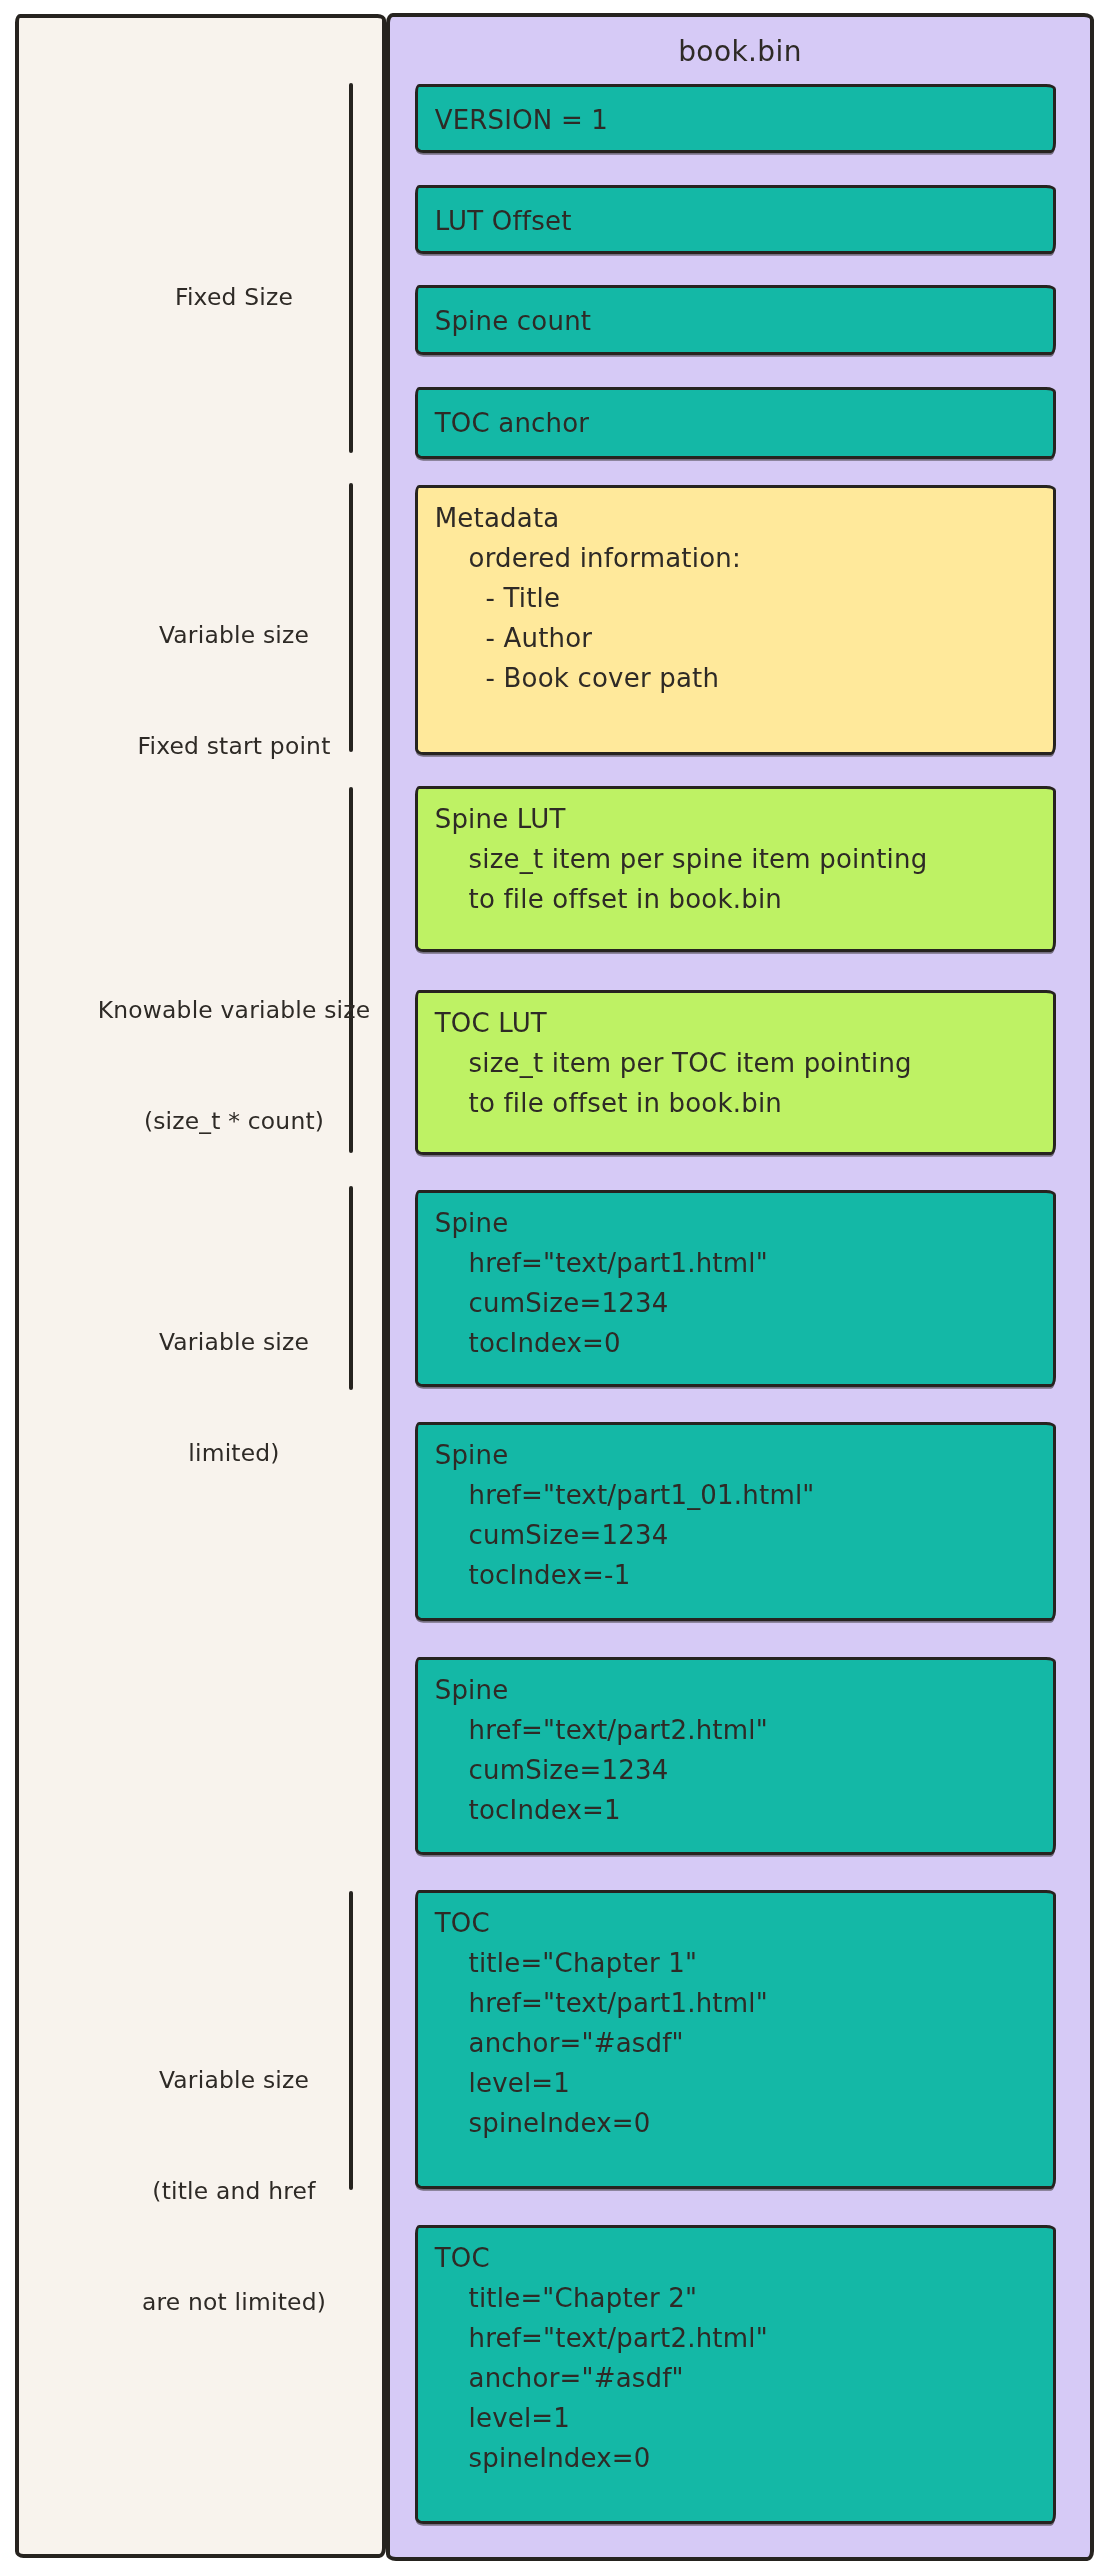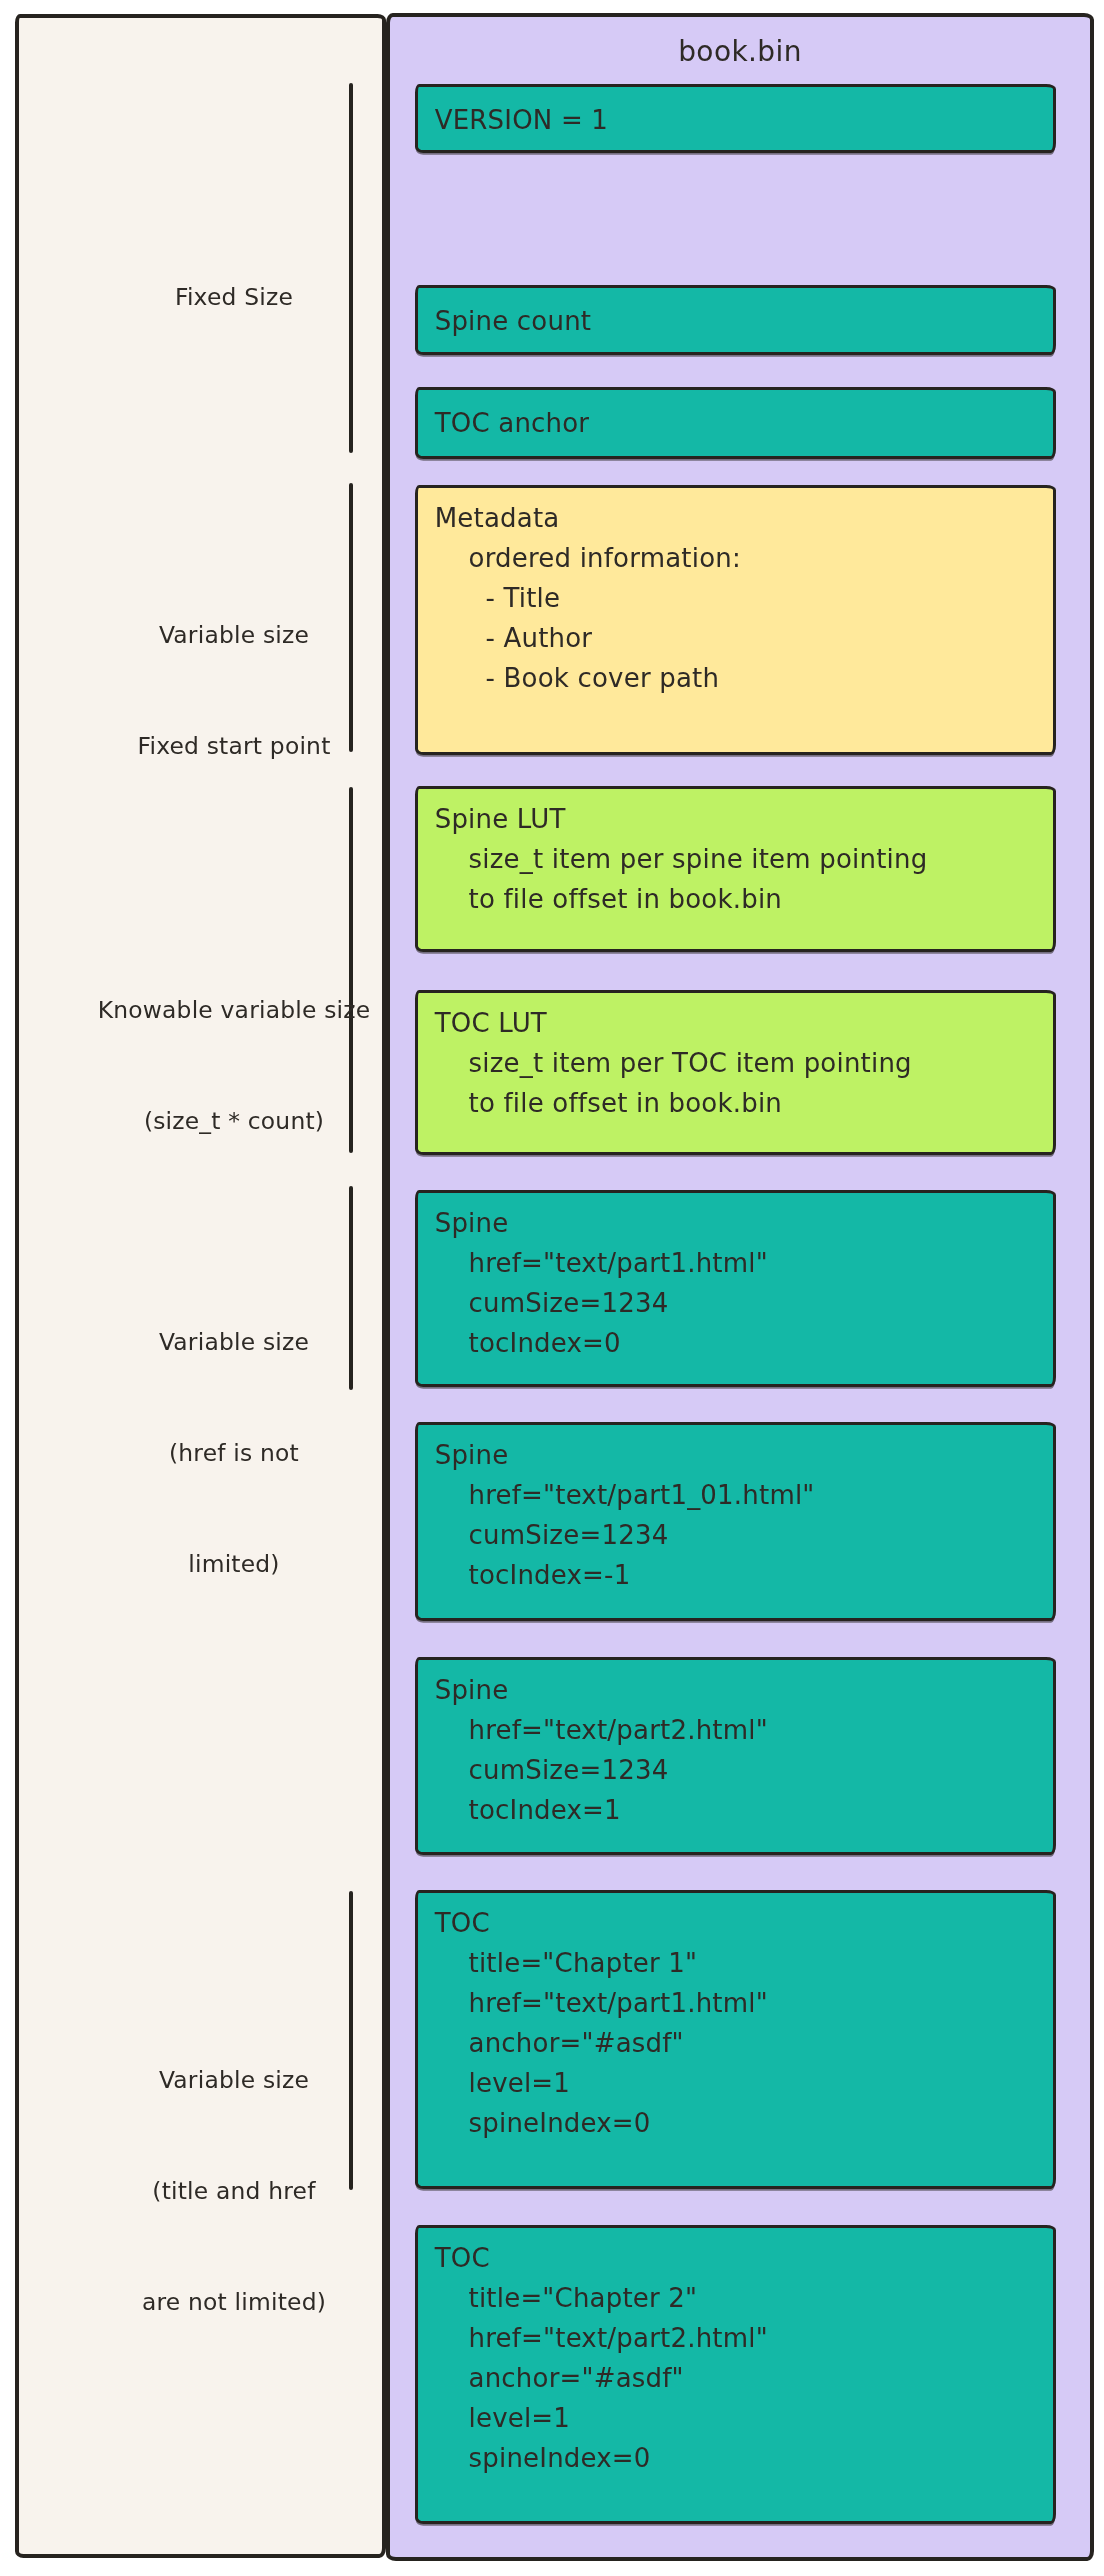--- a/index.html
+++ b/index.html
@@ -76,39 +76,41 @@
       <div>Fixed start point</div>
     </div>
 
     <div class="side-label" style="top:900px;">
       <div>Knowable variable size</div>
       <div>(size_t * count)</div>
     </div>
 
     <div class="side-label" style="top:1232px;">
       <div>Variable size</div>
-      <div>(href is not</div>
       <div>limited)</div>
     </div>
 
     <div class="side-label" style="top:1970px;">
       <div>Variable size</div>
       <div>(title and href</div>
       <div>are not limited)</div>
     </div>
   </div>
 
   <div class="bin-panel">
 
     <div class="bin-title">book.bin</div>
 
     <div class="box green single" style="top:67px; height:69px;">
       <div class="ln">VERSION = 1</div>
     </div>
 
+    <div class="box green single" style="top:168px; height:69px;">
+      <div class="ln">LUT Offset</div>
+    </div>
 
     <div class="box green single" style="top:268px; height:70px;">
       <div class="ln">Spine count</div>
     </div>
 
     <div class="box green single" style="top:370px; height:72px;">
       <div class="ln">TOC anchor</div>
     </div>
 
     <div class="box yellow" style="top:468px; height:270px;">

